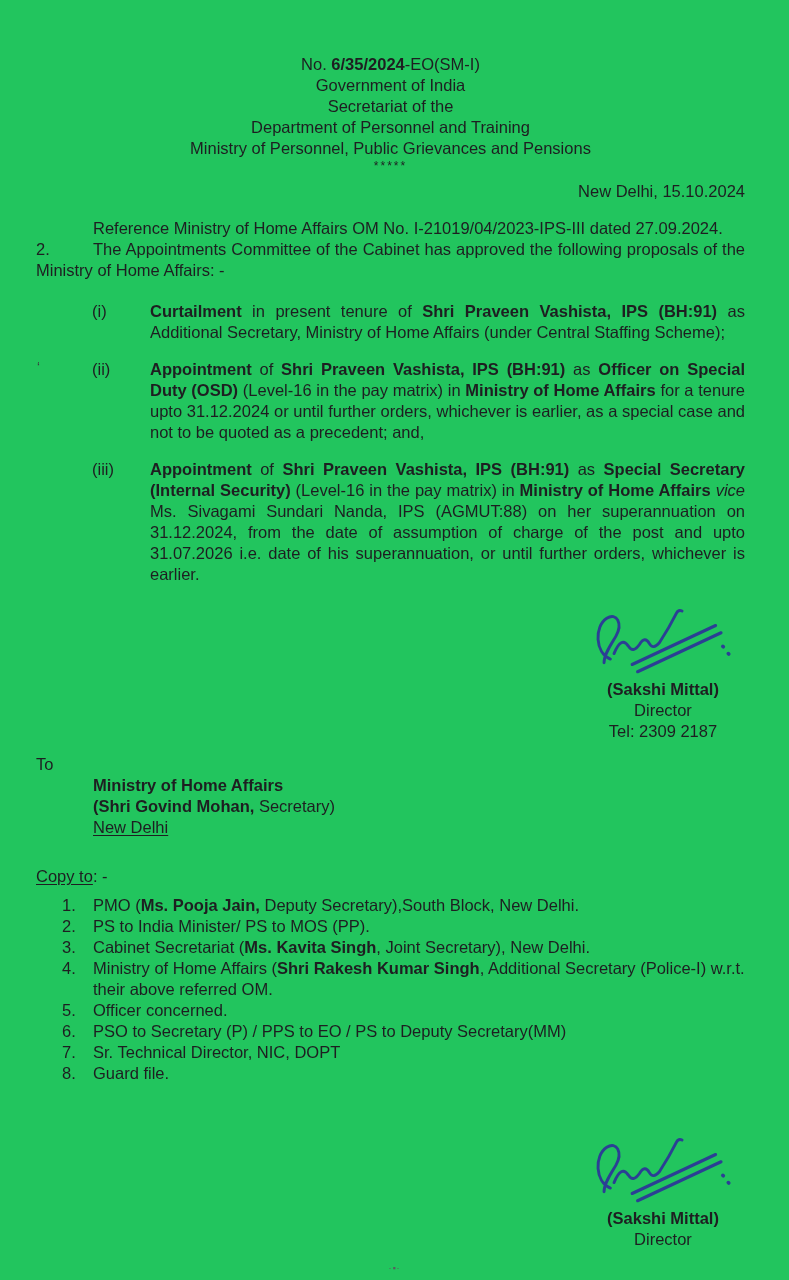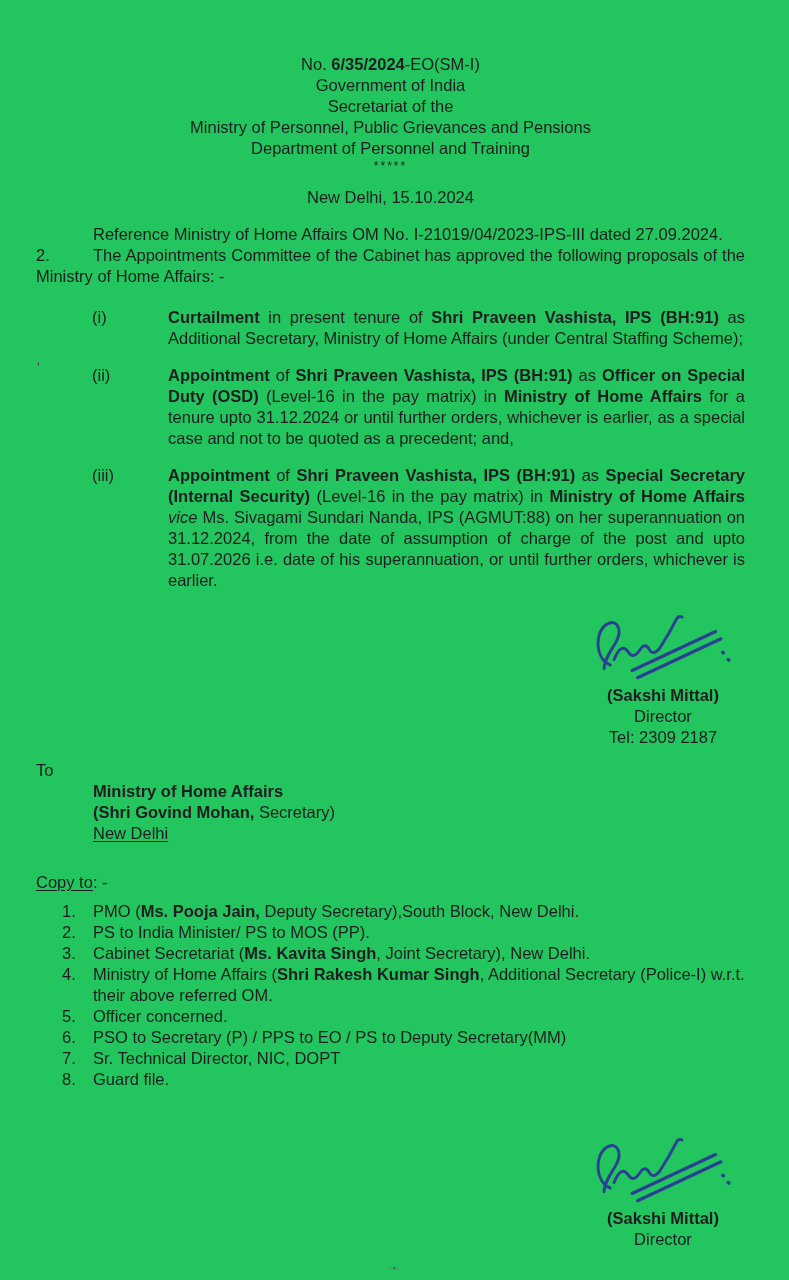--- a/index.html
+++ b/index.html
@@ -14,28 +14,28 @@
     font-size:16.5px;
     line-height:21px;
     color:#1e1e21;
     overflow:hidden;
   }
   .b{font-weight:700;}
   .u{text-decoration:underline;text-underline-offset:2px;}
   .header{text-align:center;}
   .h-line{white-space:nowrap;}
   .stars{font-size:12px;line-height:13px;letter-spacing:2px;margin-top:1px;}
-  .dateline{text-align:center;margin-top:14px;}
+  .dateline{text-align:right;margin-top:8px;}
   .ref-para{margin-top:16px;text-align:justify;text-indent:57px;}
   .para2{text-align:justify;}
   .para2 .num{display:inline-block;width:57px;text-indent:0;}
   .proposals{margin-top:20px;}
   .proposal{display:flex;margin-bottom:16px;}
   .p-label{flex:0 0 58px;margin-left:56px;}
-  .p-text{flex:1;text-align:justify;margin-left:18px;}
+  .p-text{flex:1;text-align:justify;}
   .sig-top{width:180px;margin-left:auto;margin-right:-8px;text-align:center;margin-top:2px;}
   .sig-bottom{position:absolute;top:1130px;right:36px;width:180px;text-align:center;}
   .sig-svg{display:block;margin:0 auto;}
   .sig-name{font-weight:700;white-space:nowrap;}
   .to-block{margin-top:12px;}
   .to-address{margin-left:57px;}
   .copy-label{margin-top:28px;}
   .copy-list{margin-top:8px;}
   .copy-item{display:flex;}
   .c-num{flex:0 0 31px;margin-left:26px;}
@@ -45,22 +45,22 @@
 </style>
 </head>
 <body>
 
 <div class="page">
 
   <div class="header">
     <div class="h-line"><span>No. </span><span class="b">6/35/2024</span><span>-EO(SM-I)</span></div>
     <div class="h-line">Government of India</div>
     <div class="h-line">Secretariat of the</div>
+    <div class="h-line">Department of Personnel and Training</div>
     <div class="h-line">Ministry of Personnel, Public Grievances and Pensions</div>
-    <div class="h-line">Department of Personnel and Training</div>
     <div class="stars">*****</div>
   </div>
 
   <div class="dateline">New Delhi, 15.10.2024</div>
 
   <div class="ref-para">Reference Ministry of Home Affairs OM No. I-21019/04/2023-IPS-III dated 27.09.2024.</div>
 
   <div class="para2"><span class="num">2.</span><span>The Appointments Committee of the Cabinet has approved the following proposals of the Ministry of Home Affairs: -</span></div>
 
   <span class="artifact">‘</span>

